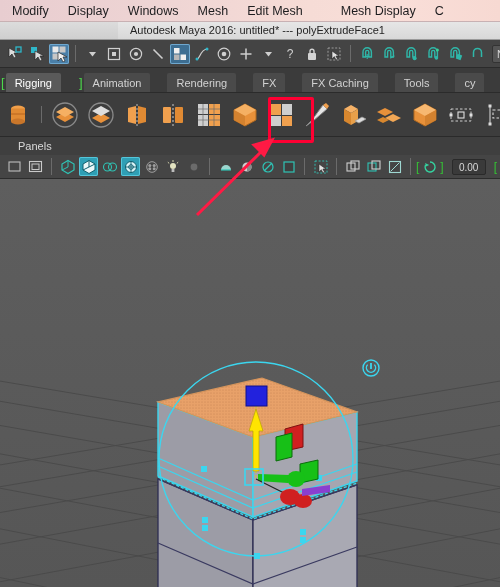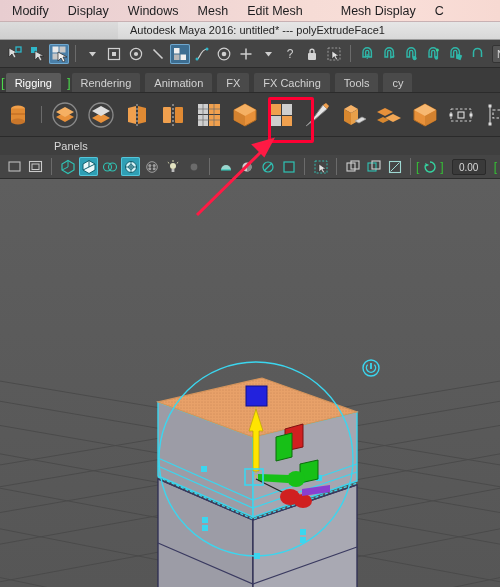--- a/index.html
+++ b/index.html
@@ -36,34 +36,34 @@
   .icobtn.on{background:#4a7fa8;box-shadow:inset 0 0 0 1px #6fa8cf;}
   .icobtn.on2{background:#3d6e92;box-shadow:inset 0 0 0 1px #6fa8cf;}
   .livefield{height:18px;background:#555555;border:1px solid #333;border-radius:2px;
      color:#d8d8d8;font-size:10.5px;line-height:17px;padding:0 4px;margin-left:4px;
      white-space:nowrap;overflow:hidden;flex:0 0 auto;box-sizing:border-box;}
 
   
   .shelftabs{position:absolute;left:0;top:68px;width:500px;height:25px;background:#3b3b3b;
      display:flex;align-items:flex-end;box-sizing:border-box;}
   .tab{height:20px;line-height:20px;font-size:11px;color:#d2d2d2;padding:0 9px;
-     background:#4a4a4a;margin-right:5px;border-radius:2px 2px 0 0;white-space:nowrap;flex:0 0 auto;}
+     background:#4a4a4a;margin-right:17px;border-radius:2px 2px 0 0;white-space:nowrap;flex:0 0 auto;}
   .tab.sel{background:#5a5a5a;color:#ffffff;}
   .tabbracket{color:#4cd94c;font-size:13px;line-height:20px;padding:0 1px;flex:0 0 auto;}
   .shelfline{position:absolute;left:0;top:92px;width:500px;height:1px;background:#2b2b2b;}
 
   
   .shelfrow{position:absolute;left:0;top:93px;width:500px;height:44px;background:#3d3d3d;
      border-bottom:1px solid #2a2a2a;display:flex;align-items:center;box-sizing:border-box;}
   .shelficon{width:34px;height:34px;flex:0 0 auto;display:flex;align-items:center;justify-content:center;
      margin:0 1px;position:relative;}
 
   
   .panelsbar{position:absolute;left:0;top:137px;width:500px;height:18px;background:#3f3f3f;
-     display:flex;align-items:center;box-sizing:border-box;padding-left:36px;}
+     display:flex;align-items:center;box-sizing:border-box;}
   .panelsbar .plabel{font-size:11px;color:#d9d9d9;margin-left:18px;}
   .vpbar{position:absolute;left:0;top:155px;width:500px;height:24px;background:#454545;
      border-bottom:1px solid #2c2c2c;display:flex;align-items:center;box-sizing:border-box;}
   .vpico{width:19px;height:19px;flex:0 0 auto;display:flex;align-items:center;justify-content:center;
      border-radius:2px;margin:0 1px;}
   .vpico.on{background:#2f9fb5;box-shadow:inset 0 0 0 1px #54c6da;}
   .numfield{height:16px;min-width:34px;background:#3a3a3a;border:1px solid #2a2a2a;border-radius:2px;
      color:#d8d8d8;font-size:10px;line-height:15px;text-align:center;margin:0 8px;flex:0 0 auto;
      padding:0 3px;box-sizing:border-box;}
   .greenbr{color:#35c335;font-size:12px;line-height:16px;flex:0 0 auto;}
@@ -241,22 +241,22 @@
       </svg>
     </div>
 
     <div class="livefield">No Live </div>
   </div>
 
   <div class="shelftabs">
     <div class="tabbracket">[</div>
     <div class="tab sel">Rigging</div>
     <div class="tabbracket">]</div>
+    <div class="tab">Animation</div>
     <div class="tab">Rendering</div>
-    <div class="tab">Animation</div>
     <div class="tab">FX</div>
     <div class="tab">FX Caching</div>
     <div class="tab">Tools</div>
     <div class="tab">cy</div>
   </div>
   <div class="shelfline"></div>
 
   <div class="shelfrow">
     <div class="shelficon">
       <svg width="28" height="28" viewBox="0 0 28 28">

